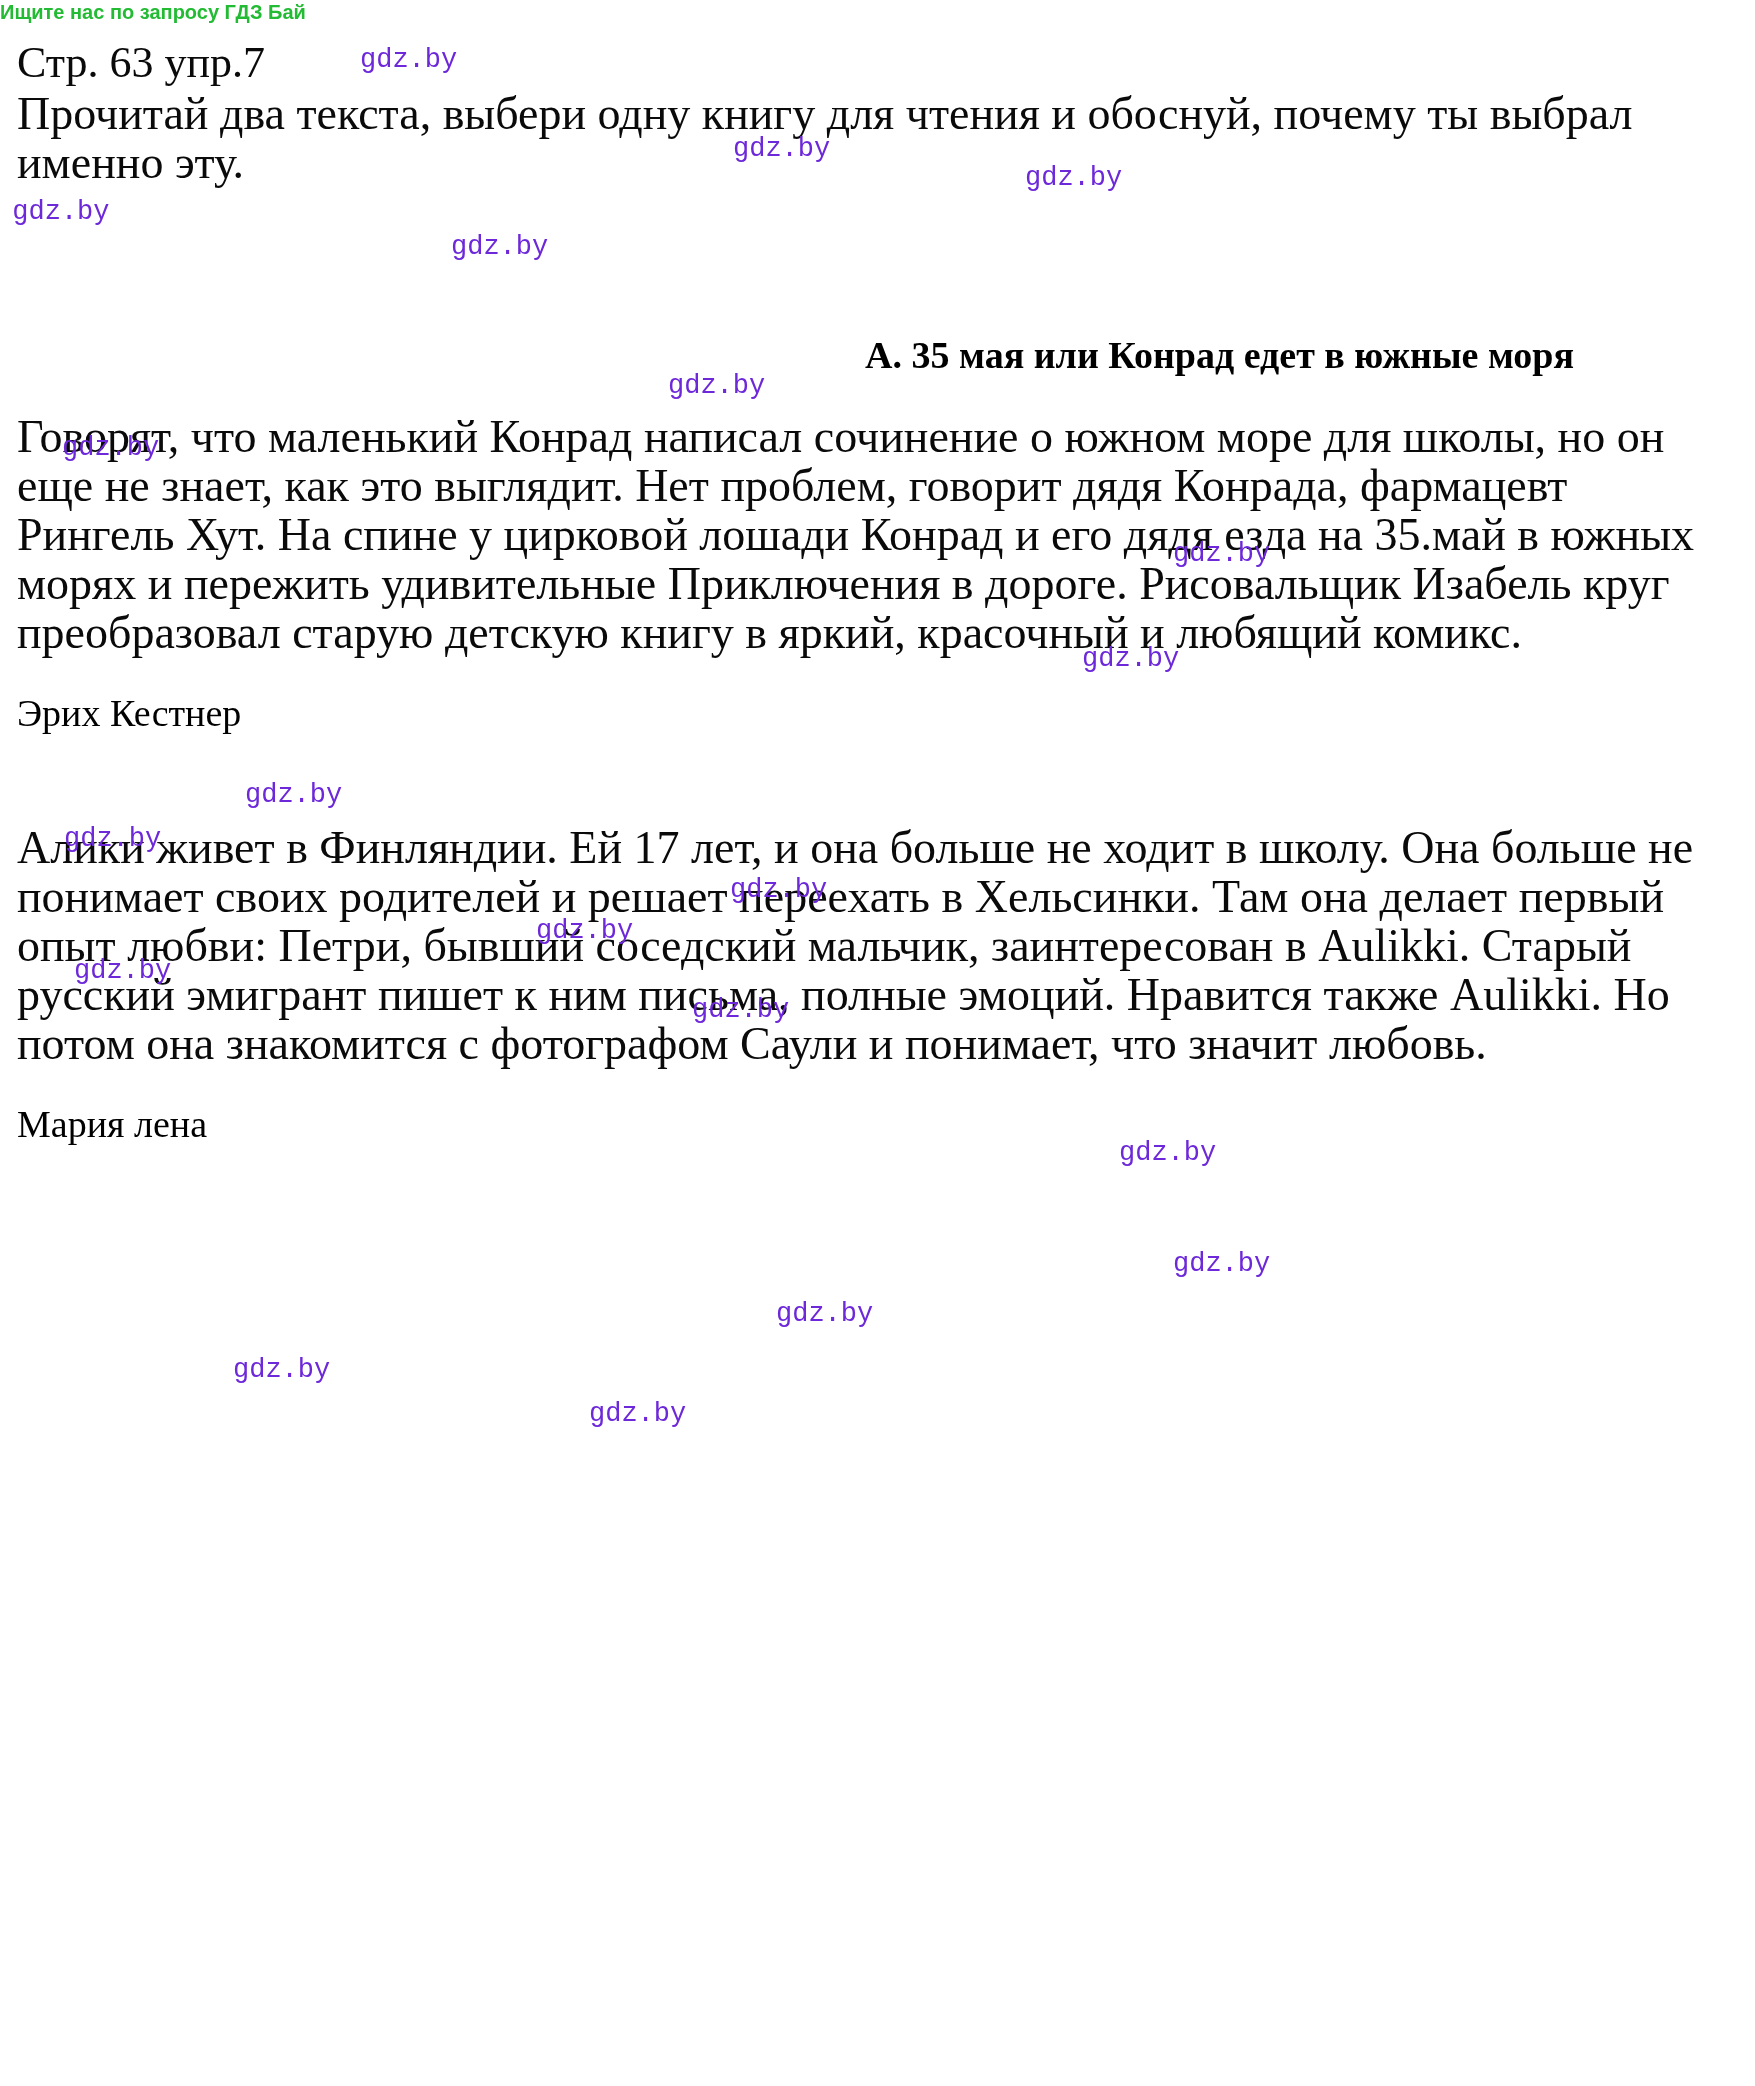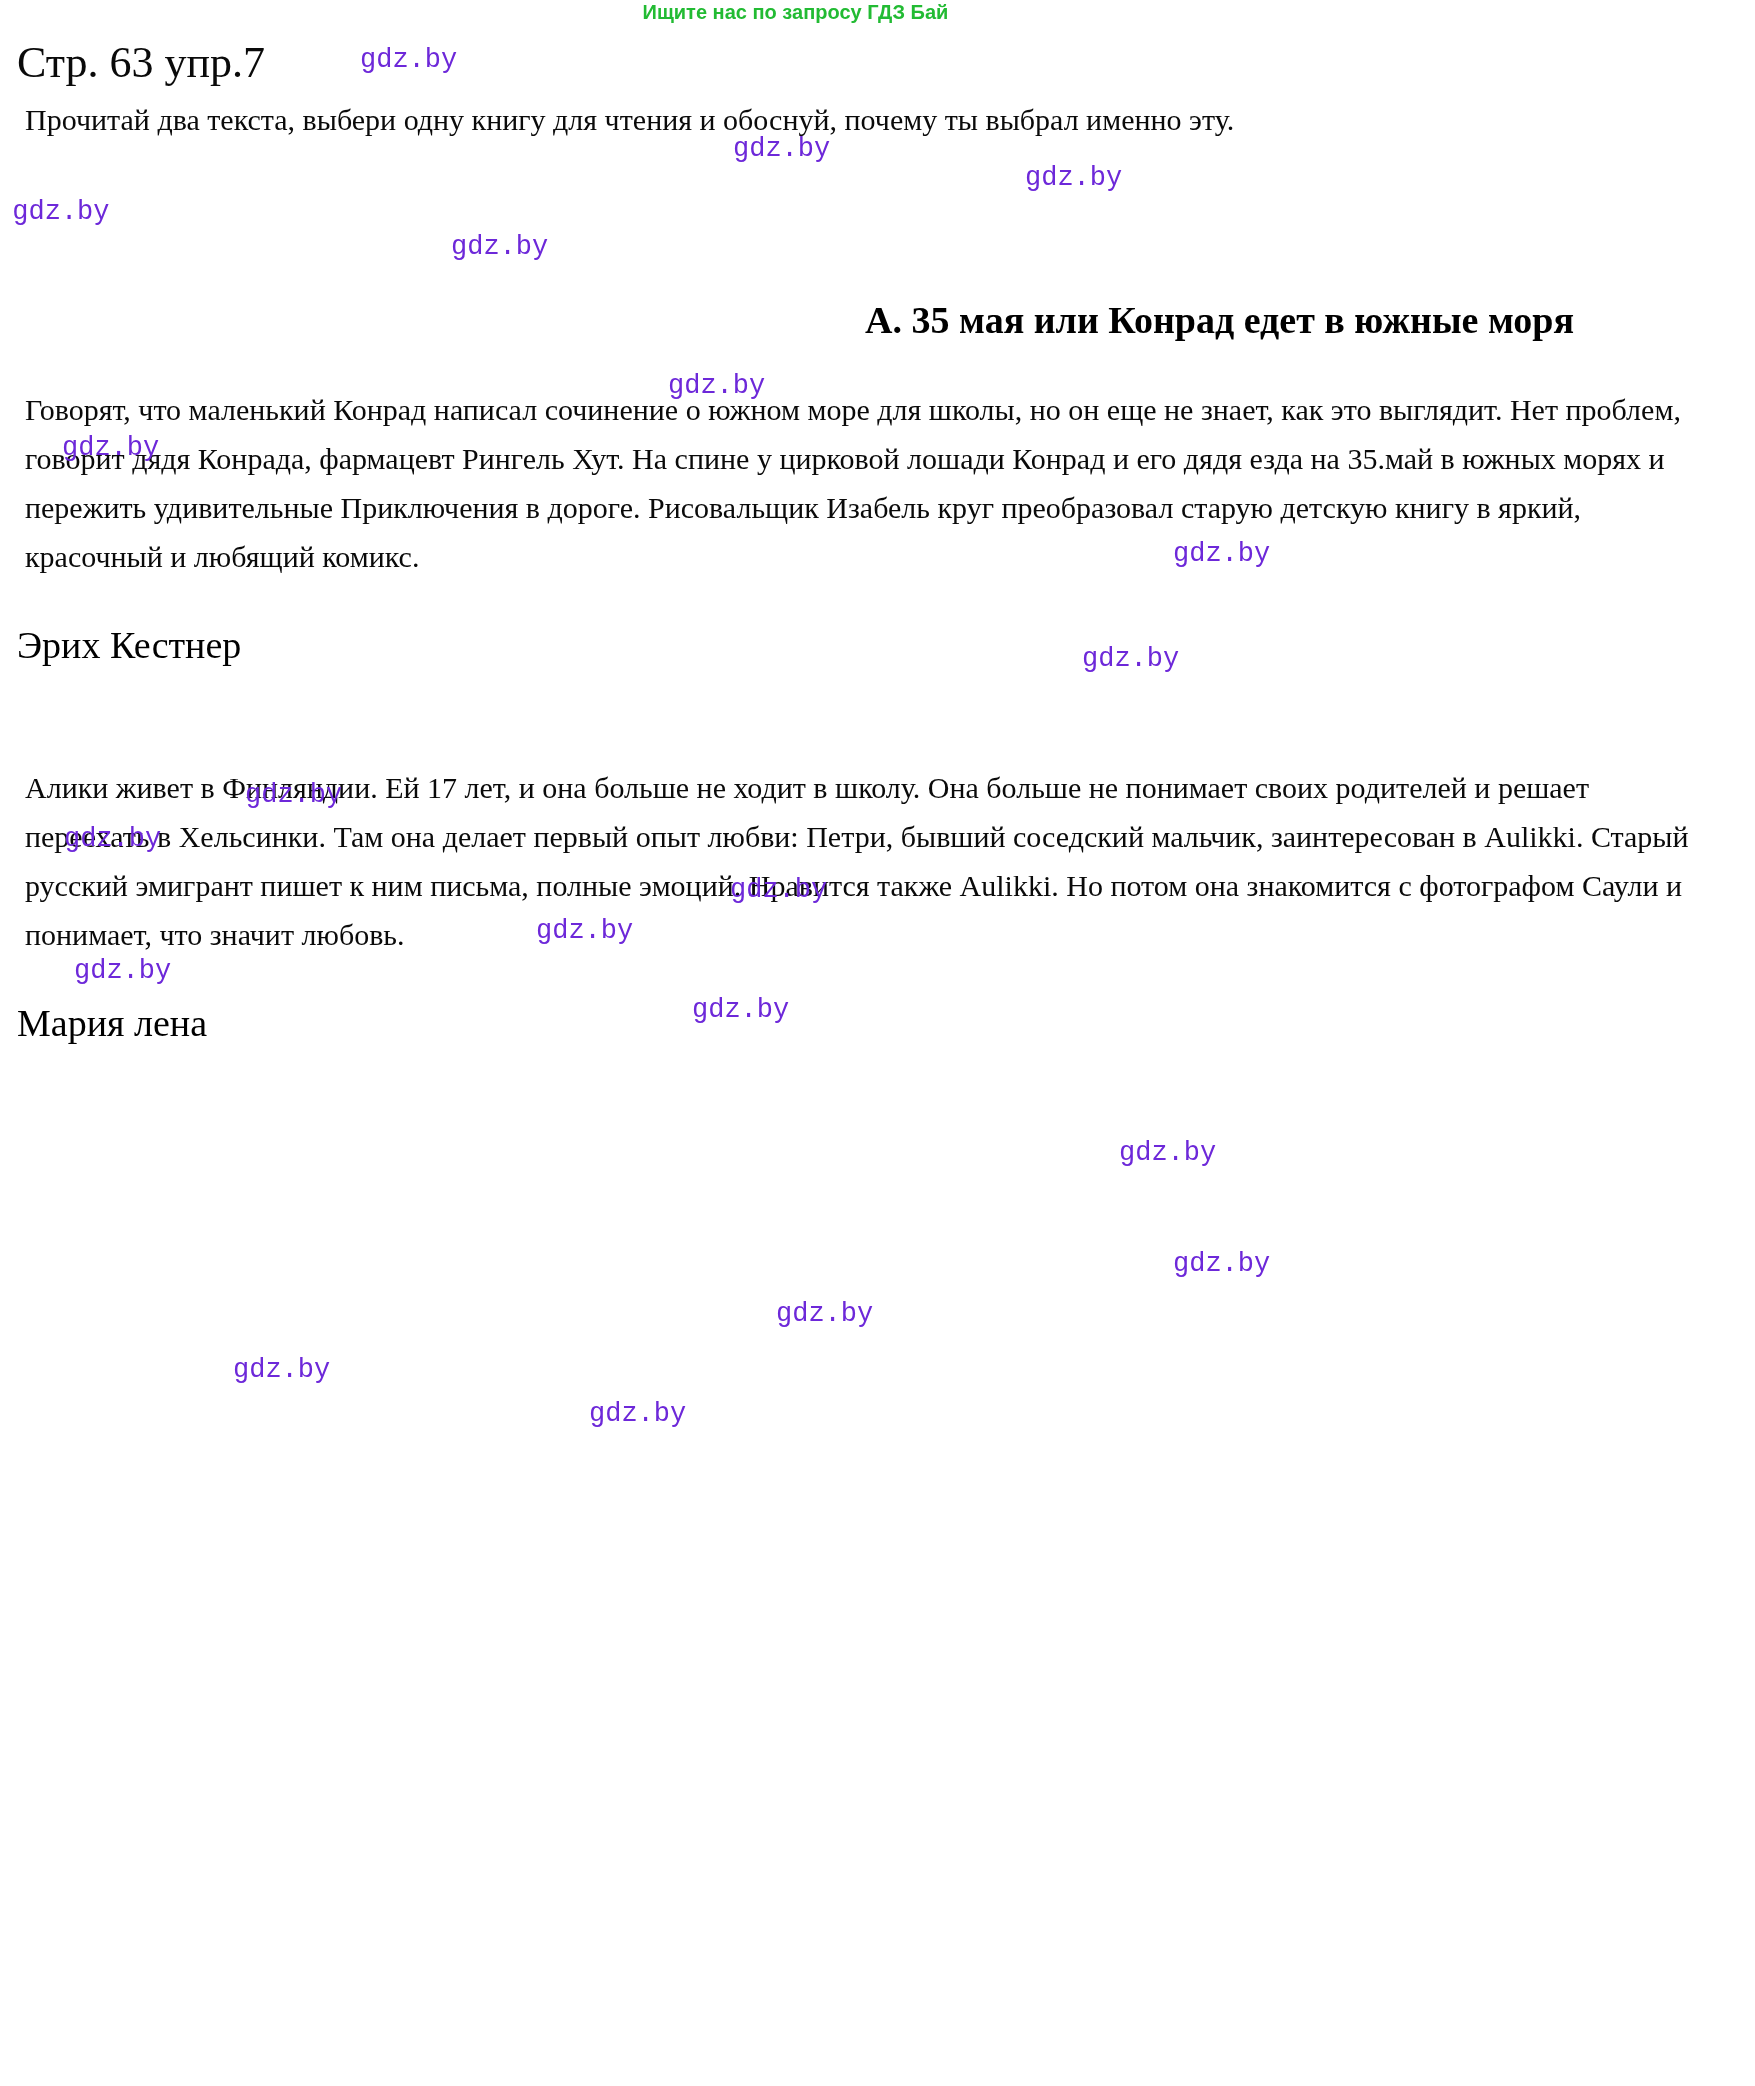--- a/index.html
+++ b/index.html
@@ -18,43 +18,42 @@
     background: #ffffff;
     overflow: hidden;
   }
 
   
   .promo-bar {
     position: absolute;
     top: 0px;
     left: 0;
     width: 1591px;
-    text-align: center;
     font-family: "Liberation Sans", sans-serif;
     font-weight: bold;
     font-size: 20px;
     color: #22bb33;
     letter-spacing: 0px;
     line-height: 24.6px;
   }
 
   
   .content {
     position: absolute;
     left: 17px;
     top: 38px;
     width: 1699px;
   }
 
   .para {
     font-family: "Liberation Serif", serif;
-    font-size: 30px;
+    font-size: 46px;
     line-height: 49px;
     color: #0a0a0a;
-    margin: 8px;
+    margin: 0;
     text-align: left;
   }
 
   .exercise-title {
     font-size: 44px;
     line-height: 49px;
     margin: 0 0 1.9px 0;
   }
 
   .spacer-lg { height: 91px; }

